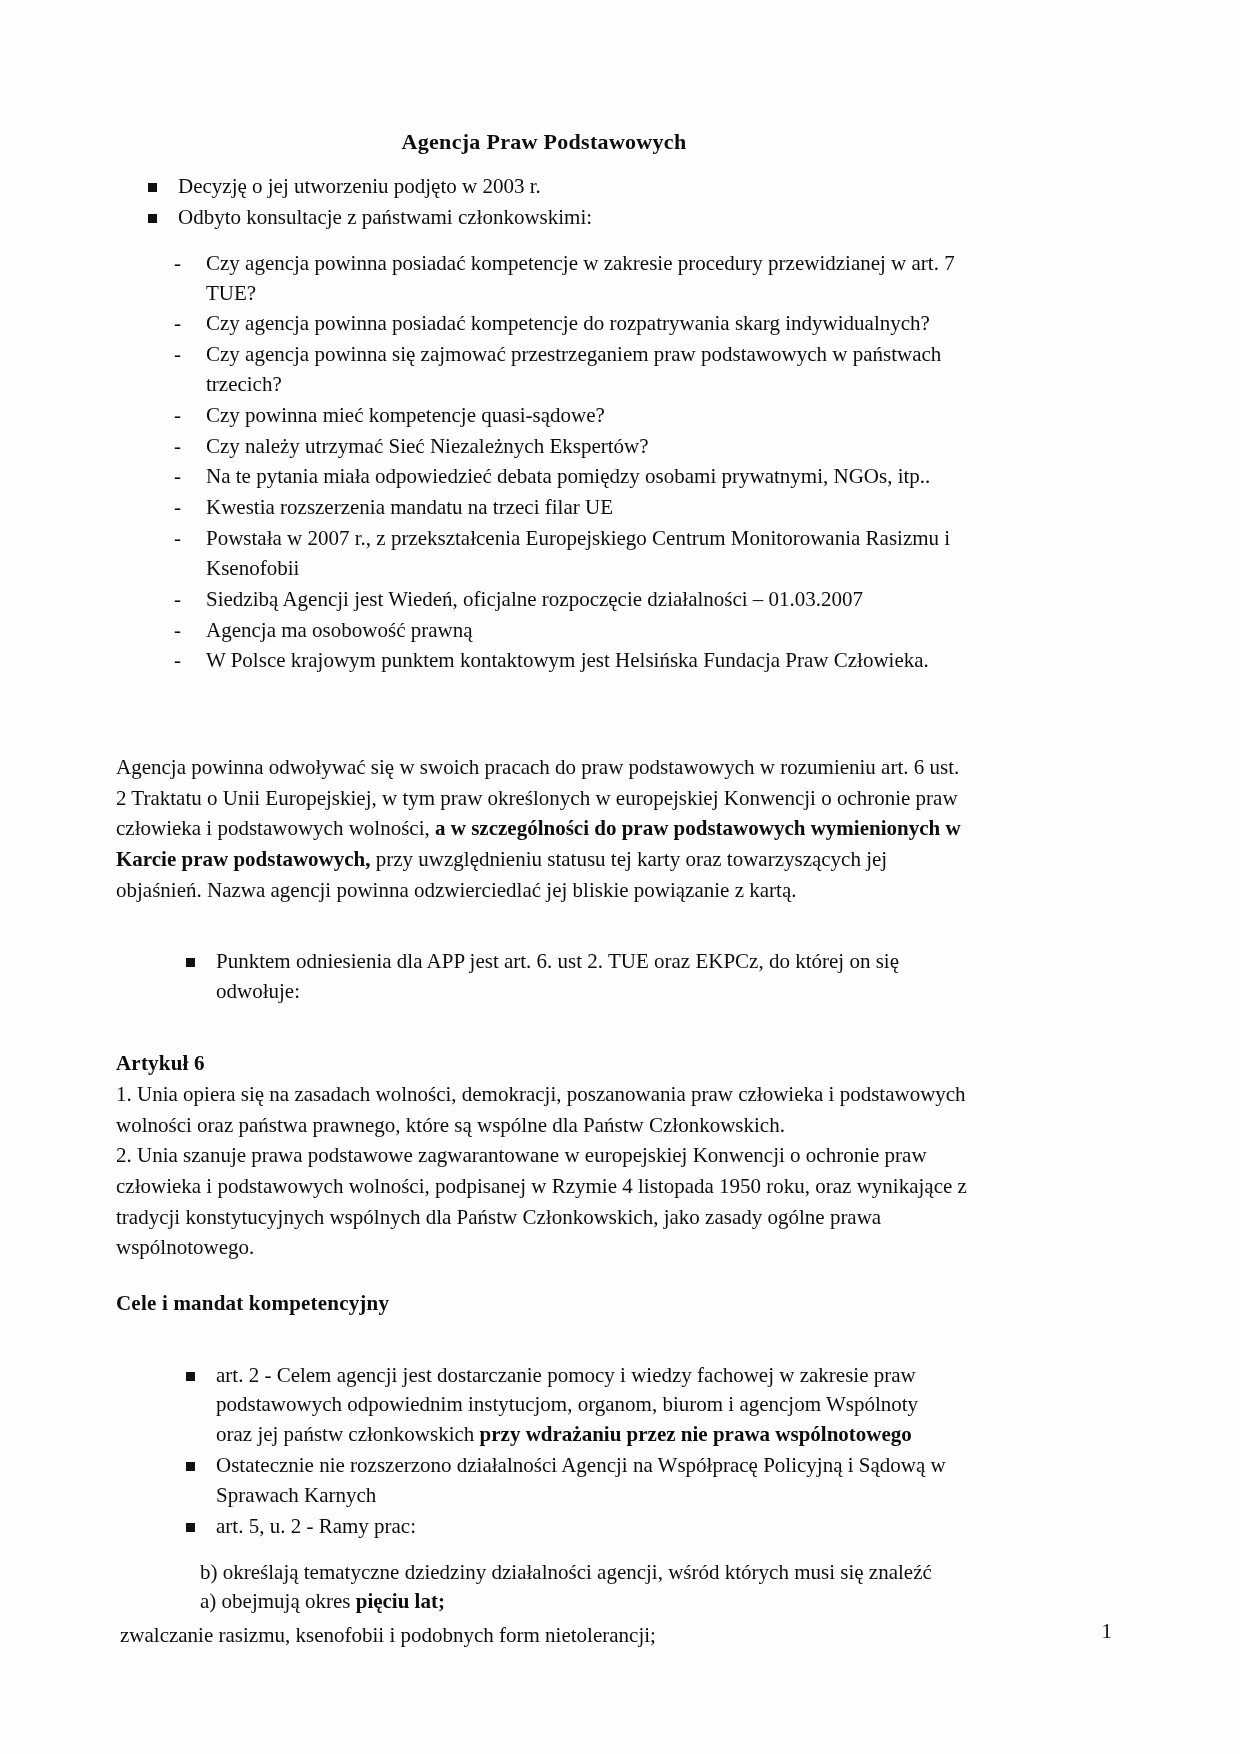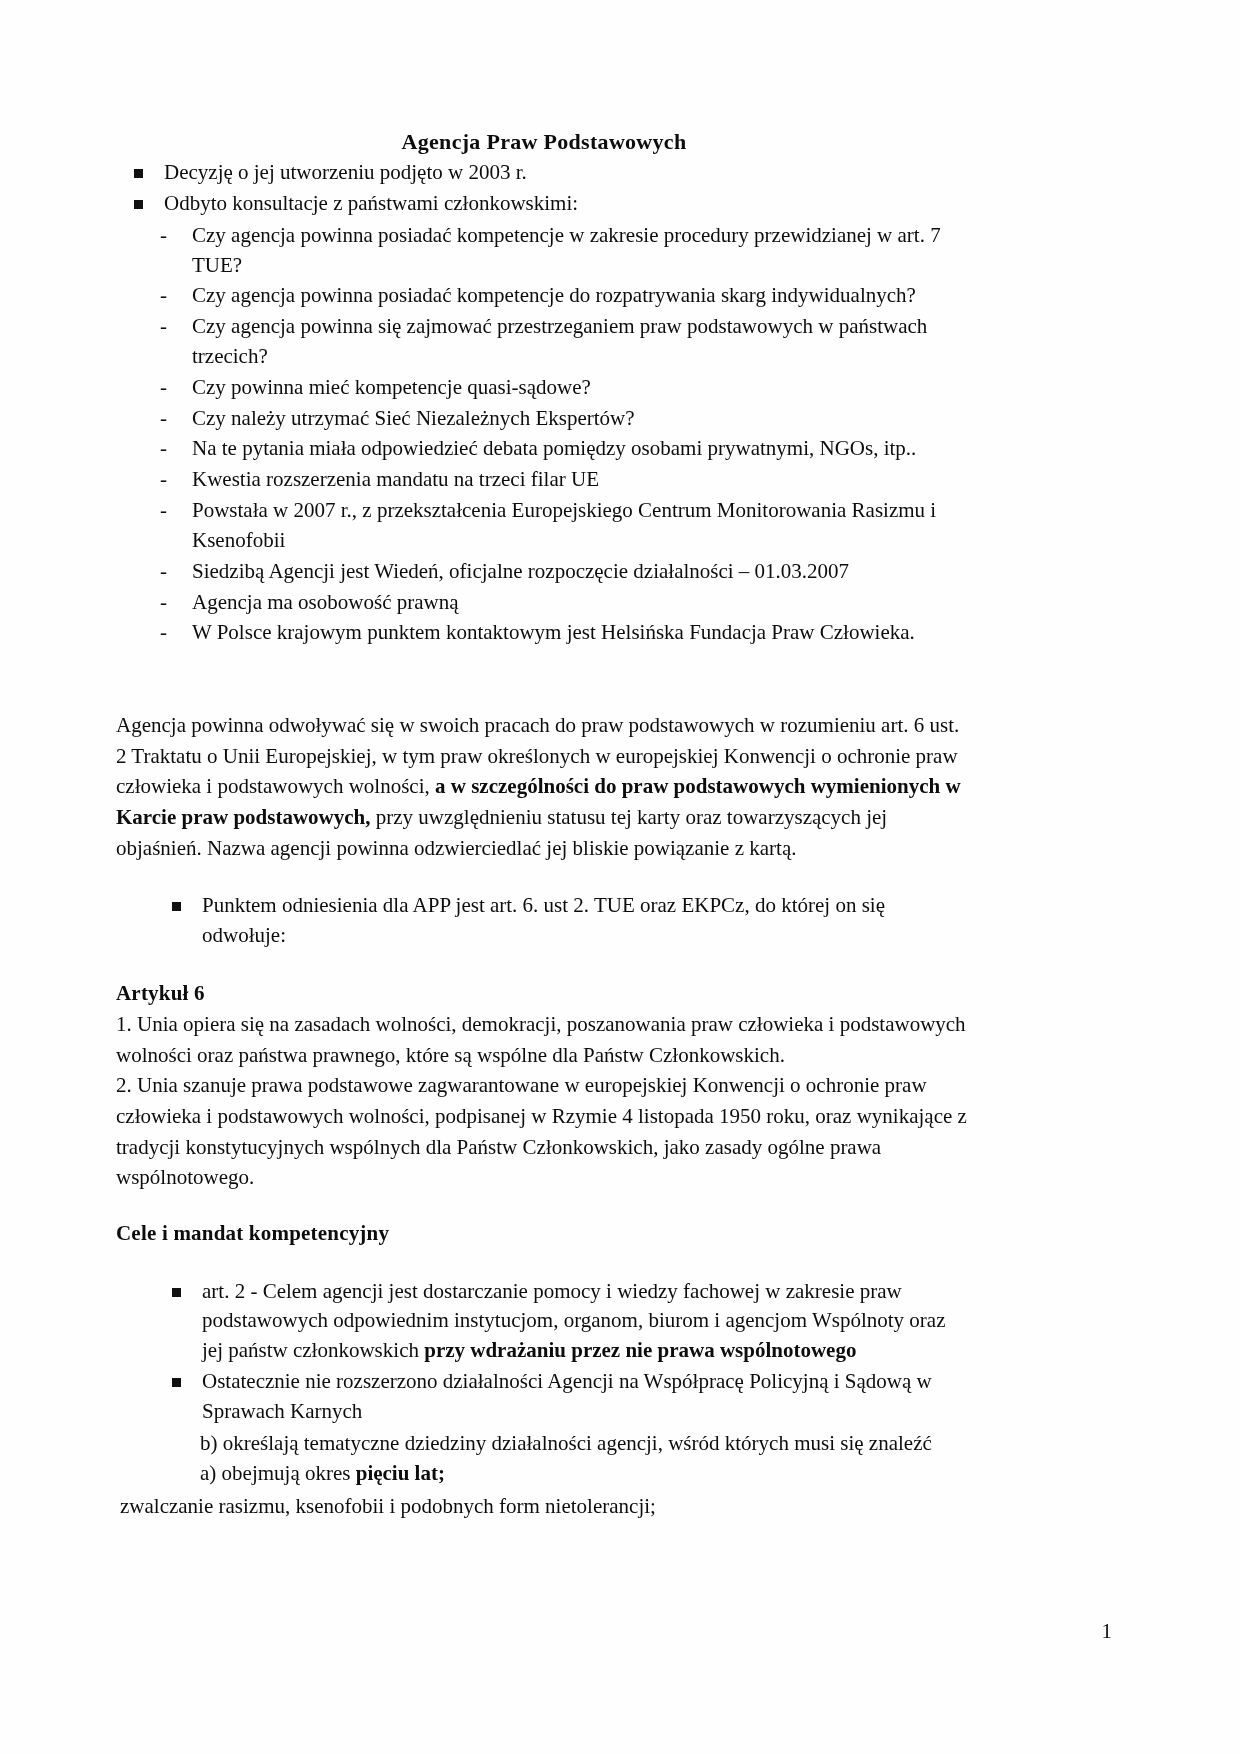--- a/index.html
+++ b/index.html
@@ -32,21 +32,21 @@
   .doc-title {
     font-size: 22px;
     font-weight: bold;
     text-align: center;
     letter-spacing: 0.3px;
     margin: 0 0 2px 0;
     line-height: 1.28;
   }
   ul.sq-list, ul.dash-list {
     list-style: none;
-    margin: 2px;
+    margin: 16px;
     padding: 0;
   }
   
   ul.sq-list > li {
     position: relative;
     font-size: 21px;
     line-height: 1.42;
     padding-left: 46px;
     margin: 0 0 1px 0;
   }
@@ -212,20 +212,24 @@
 
     <ul class="sq-list indent">
       <li>
         <span class="sq"></span>
         <span>art. 2 - Celem agencji jest dostarczanie pomocy i wiedzy fachowej w zakresie praw podstawowych odpowiednim instytucjom, organom, biurom i agencjom Wspólnoty oraz jej państw członkowskich </span><b>przy wdrażaniu przez nie prawa wspólnotowego</b>
       </li>
       <li>
         <span class="sq"></span>
         <span>Ostatecznie nie rozszerzono działalności Agencji na Współpracę Policyjną i Sądową w Sprawach Karnych</span>
       </li>
+      <li>
+        <span class="sq"></span>
+        <span>art. 5, u. 2 - Ramy prac:</span>
+      </li>
     </ul>
 
     <p class="sub-item">b) określają tematyczne dziedziny działalności agencji, wśród których musi się znaleźć</p>
 
     <p class="sub-item"><span>a) obejmują okres </span><b>pięciu lat;</b></p>
     <p class="flush">zwalczanie rasizmu, ksenofobii i podobnych form nietolerancji;</p>
 
   </div>
 
   <div class="page-number">1</div>

